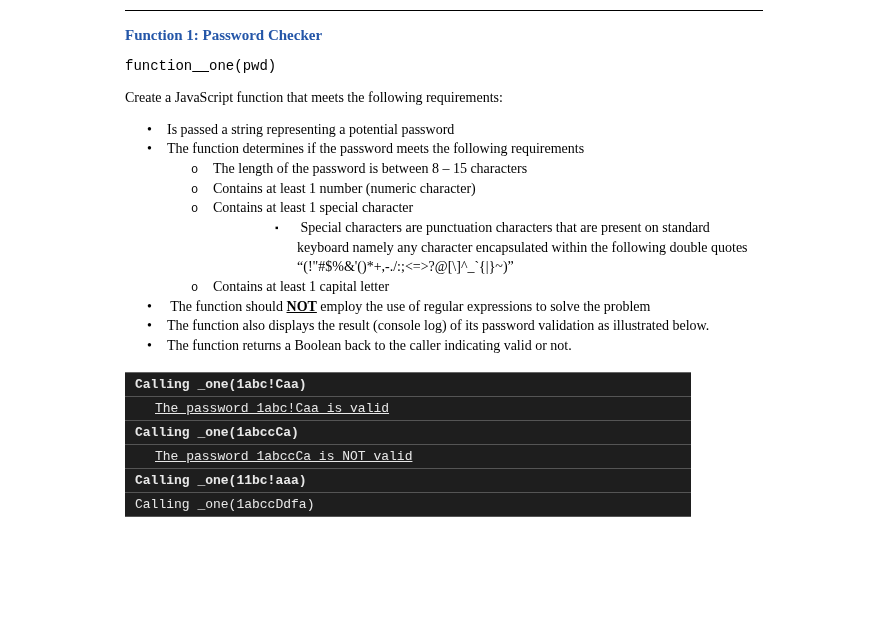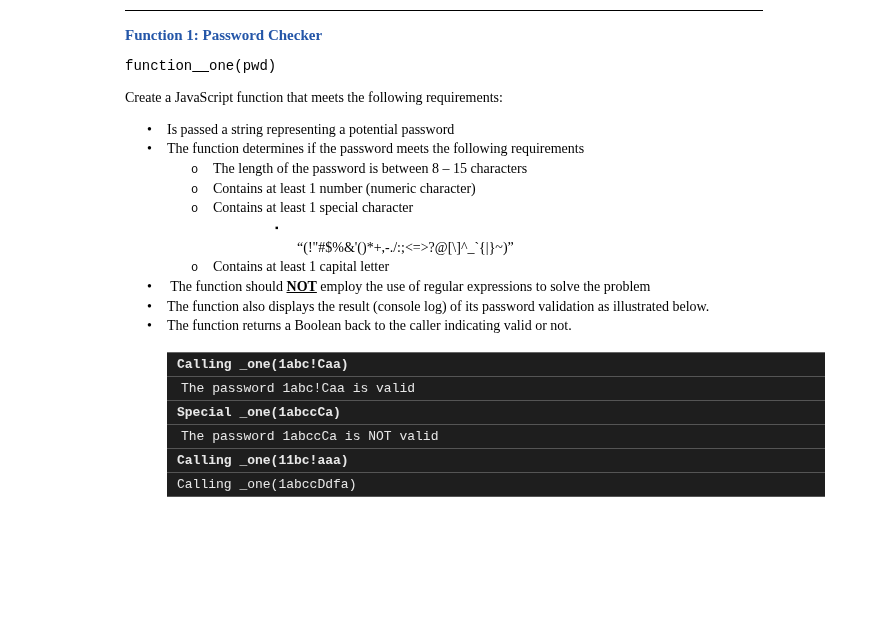--- a/index.html
+++ b/index.html
@@ -70,35 +70,34 @@
       margin-left: -22px;
       font-size: 10px;
       vertical-align: 1px;
     }
     .not-bold {
       font-weight: bold;
       text-decoration: underline;
     }
     .terminal {
       margin-top: 16px;
-      margin-left: 42px;
       background: #1e1e1e;
       color: #e8e8e8;
       font-family: 'Courier New', Courier, monospace;
       font-size: 13px;
       border-top: 1px solid #666;
-      width: 658px;
+      width: 566px;
     }
     .terminal .row {
       border-bottom: 1px solid #555;
       padding: 4px 10px;
       white-space: pre;
     }
     .terminal .row:nth-child(odd) { font-weight: bold; }
-    .terminal .row.indent { padding-left: 14px; }
+    .terminal .row.indent { padding-left: 30px; text-decoration: underline; }
   </style>
 </head>
 <body>
 
 <hr class="top-rule">
 
 <h2>Function 1: Password Checker</h2>
 
 <div class="func-sig">
   <span class="kw">function</span><span class="us"> _</span><span>one(pwd)</span>
@@ -108,35 +107,35 @@
 
 <ul class="outer">
   <li><span>Is passed a string representing a potential password</span></li>
   <li><span>The function determines if the password meets the following requirements</span>
     <ul class="inner">
       <li><span>The length of the password is between 8 – 15 characters</span></li>
       <li><span>Contains at least 1 number (numeric character)</span></li>
       <li><span>Contains at least 1 special character</span>
         <ul class="inner2">
           <li>
-            <br>
+            <span>Special characters are punctuation characters that are present on standard keyboard namely any character encapsulated within the following double quotes</span><br>
             <span>“(!"#$%&amp;'()*+,-./:;&lt;=&gt;?@[\]^_`{|}~)”</span>
           </li>
         </ul>
       </li>
       <li><span>Contains at least 1 capital letter</span></li>
     </ul>
   </li>
   <li>
     <span>The function should </span><span class="not-bold">NOT</span><span> employ the use of regular expressions to solve the problem</span>
   </li>
   <li><span>The function also displays the result (console log) of its password validation as illustrated below.</span></li>
   <li><span>The function returns a Boolean back to the caller indicating valid or not.</span></li>
 </ul>
 
 <div class="terminal">
   <div class="row">Calling _one(1abc!Caa)</div>
   <div class="row indent">The password 1abc!Caa is valid</div>
-  <div class="row">Special _one(1abccCa)</div>
+  <div class="row">Calling _one(1abccCa)</div>
   <div class="row indent">The password 1abccCa is NOT valid</div>
   <div class="row">Calling _one(11bc!aaa)</div>
   <div class="row">Calling _one(1abccDdfa)</div>
 </div>
 
 </body></html>

